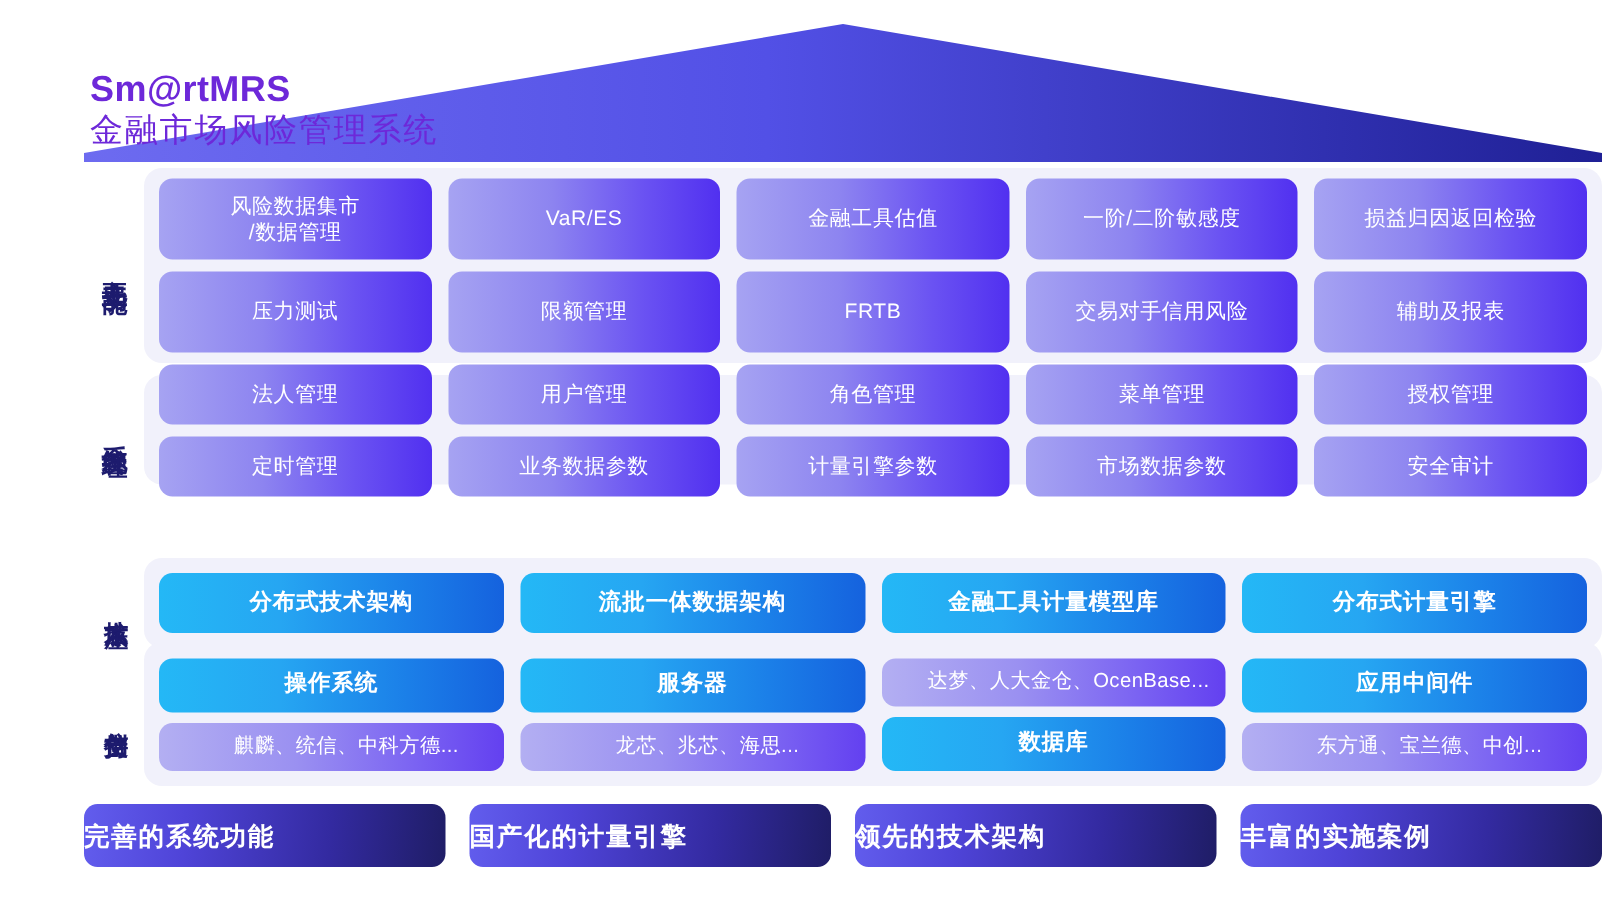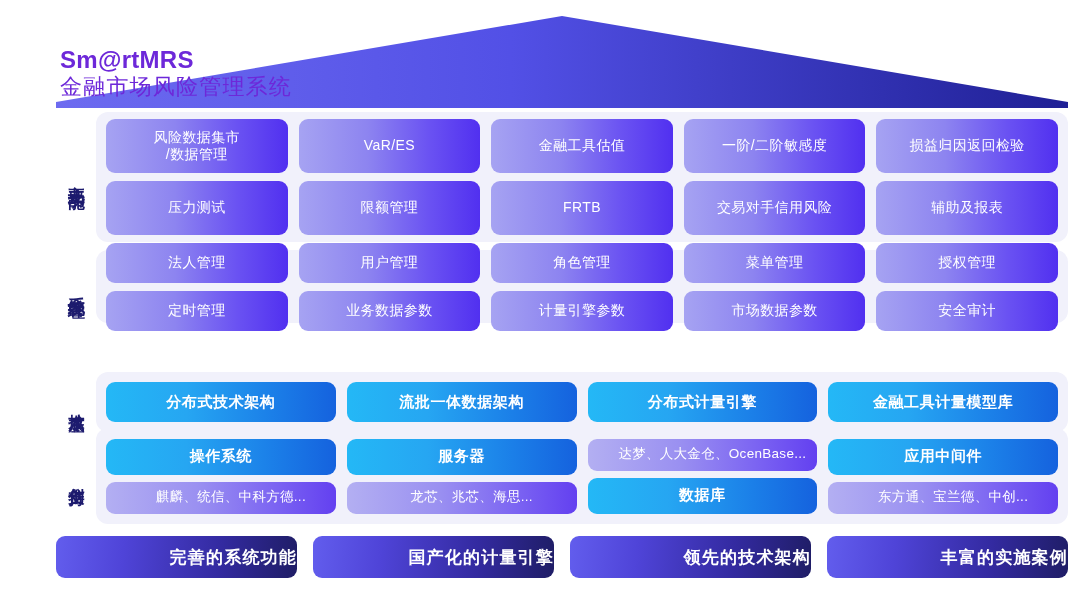--- a/index.html
+++ b/index.html
@@ -144,21 +144,21 @@
     flex: 1;
     height: 42px;
     border-radius: 9px;
     background: linear-gradient(95deg, #625ded 0%, #4f44d8 28%, #332aa0 68%, #1f1d66 100%);
     color: #ffffff;
     font-size: 17px;
     font-weight: bold;
     letter-spacing: 1.2px;
     display: flex;
     align-items: center;
-    justify-content: flex-end;
+    justify-content: flex-start;
   }
 
   .xc-col { display: flex; flex-direction: column; gap: 7px; }
 </style>
 </head>
 <body>
 
 <div id="board">
 
   <div class="roof-wrap">
@@ -268,24 +268,24 @@
     </div>
     <div class="panel">
       <div class="trow">
         <div class="tile tile-blue h-tech">
           <span>分布式技术架构</span>
         </div>
         <div class="tile tile-blue h-tech">
           <span>流批一体数据架构</span>
         </div>
         <div class="tile tile-blue h-tech">
+          <span>金融工具计量模型库</span>
+        </div>
+        <div class="tile tile-blue h-tech">
           <span>分布式计量引擎</span>
-        </div>
-        <div class="tile tile-blue h-tech">
-          <span>金融工具计量模型库</span>
         </div>
       </div>
     </div>
   </div>
 
   <div class="section" style="left:56px; top:428px; width:1012px; height:96px;">
     <div class="vlabel" style="font-size:16px; letter-spacing:0.5px;">
       <span>信创支持</span>
     </div>
     <div class="panel">

